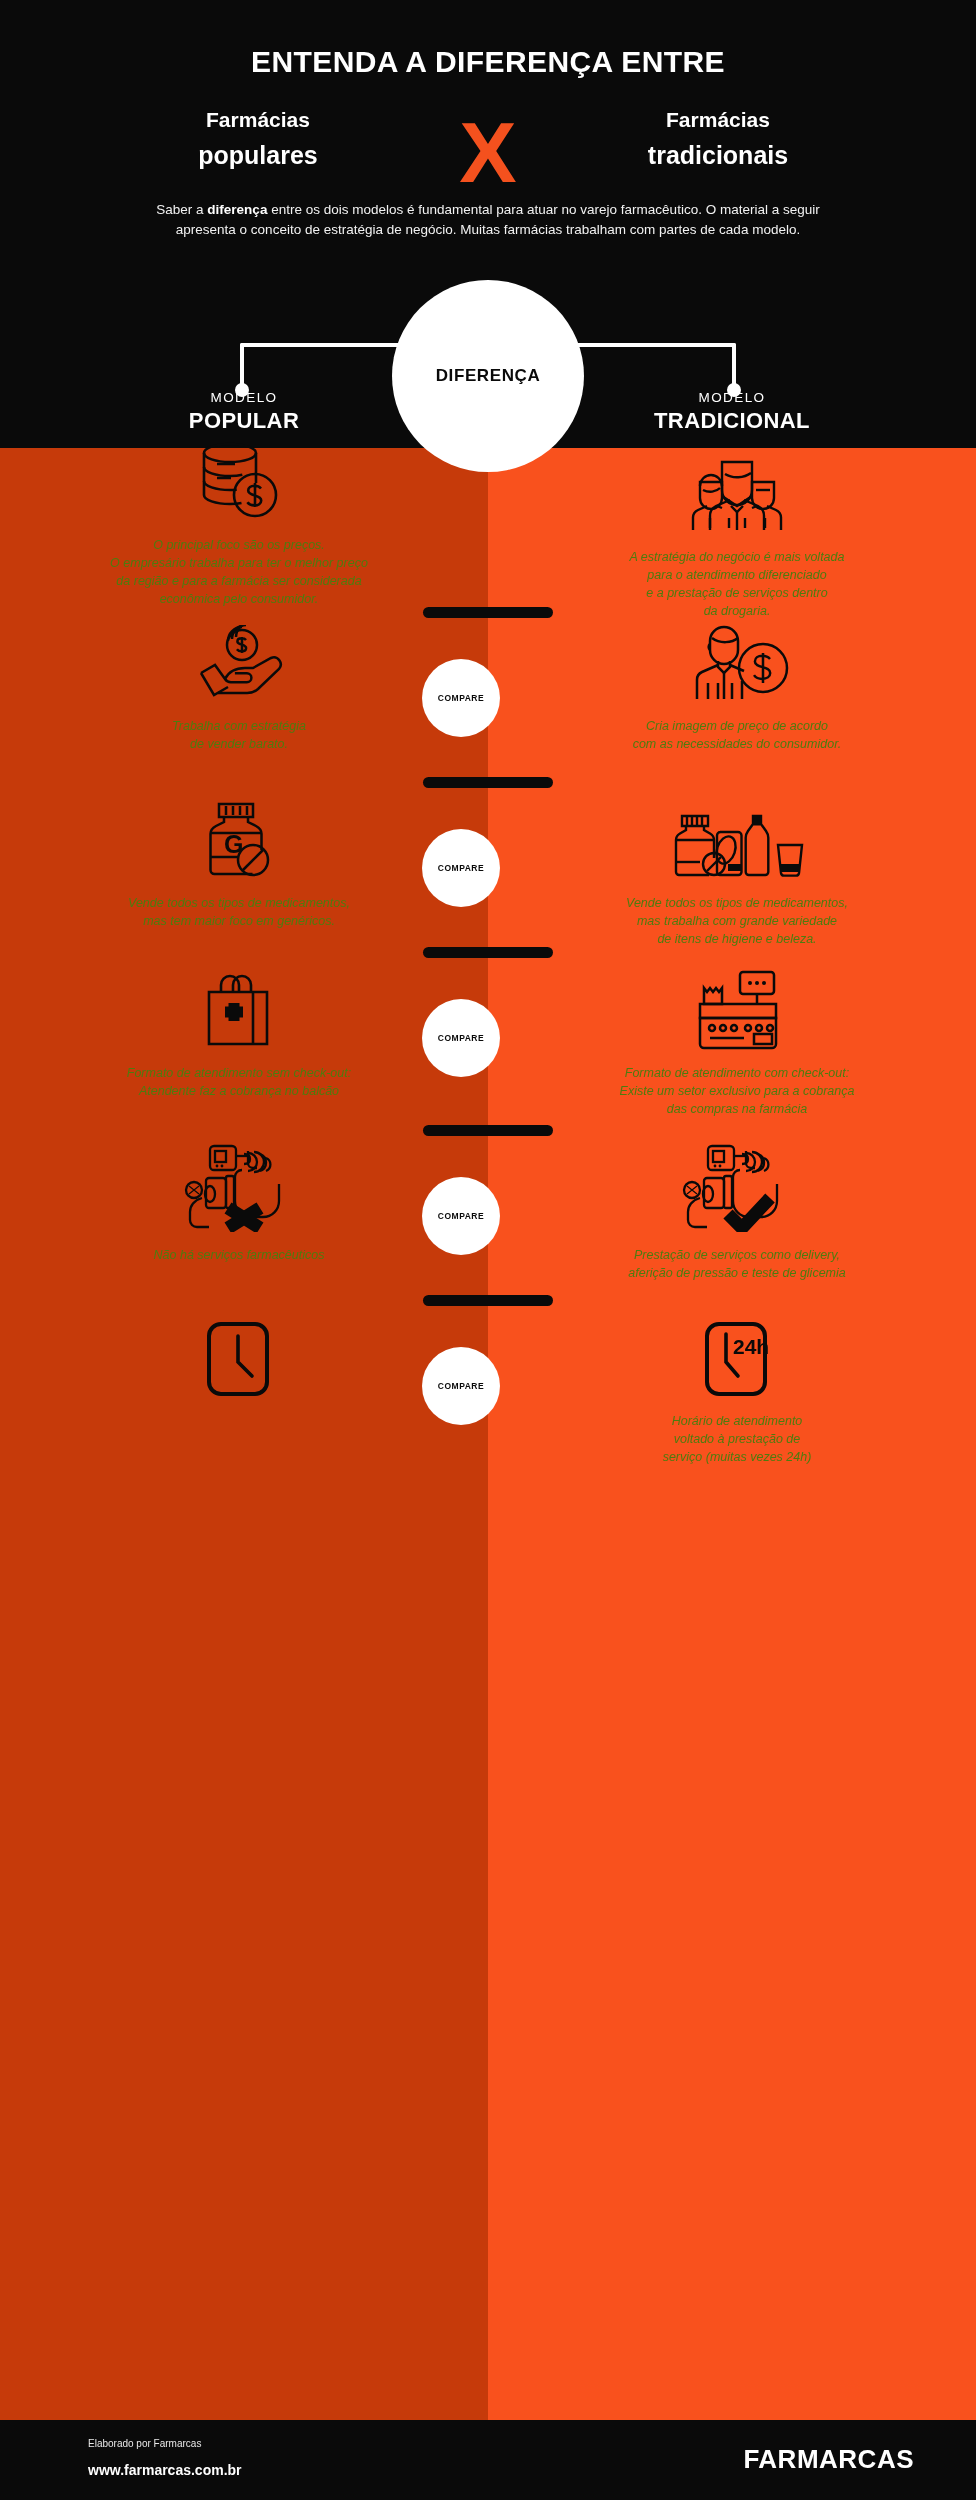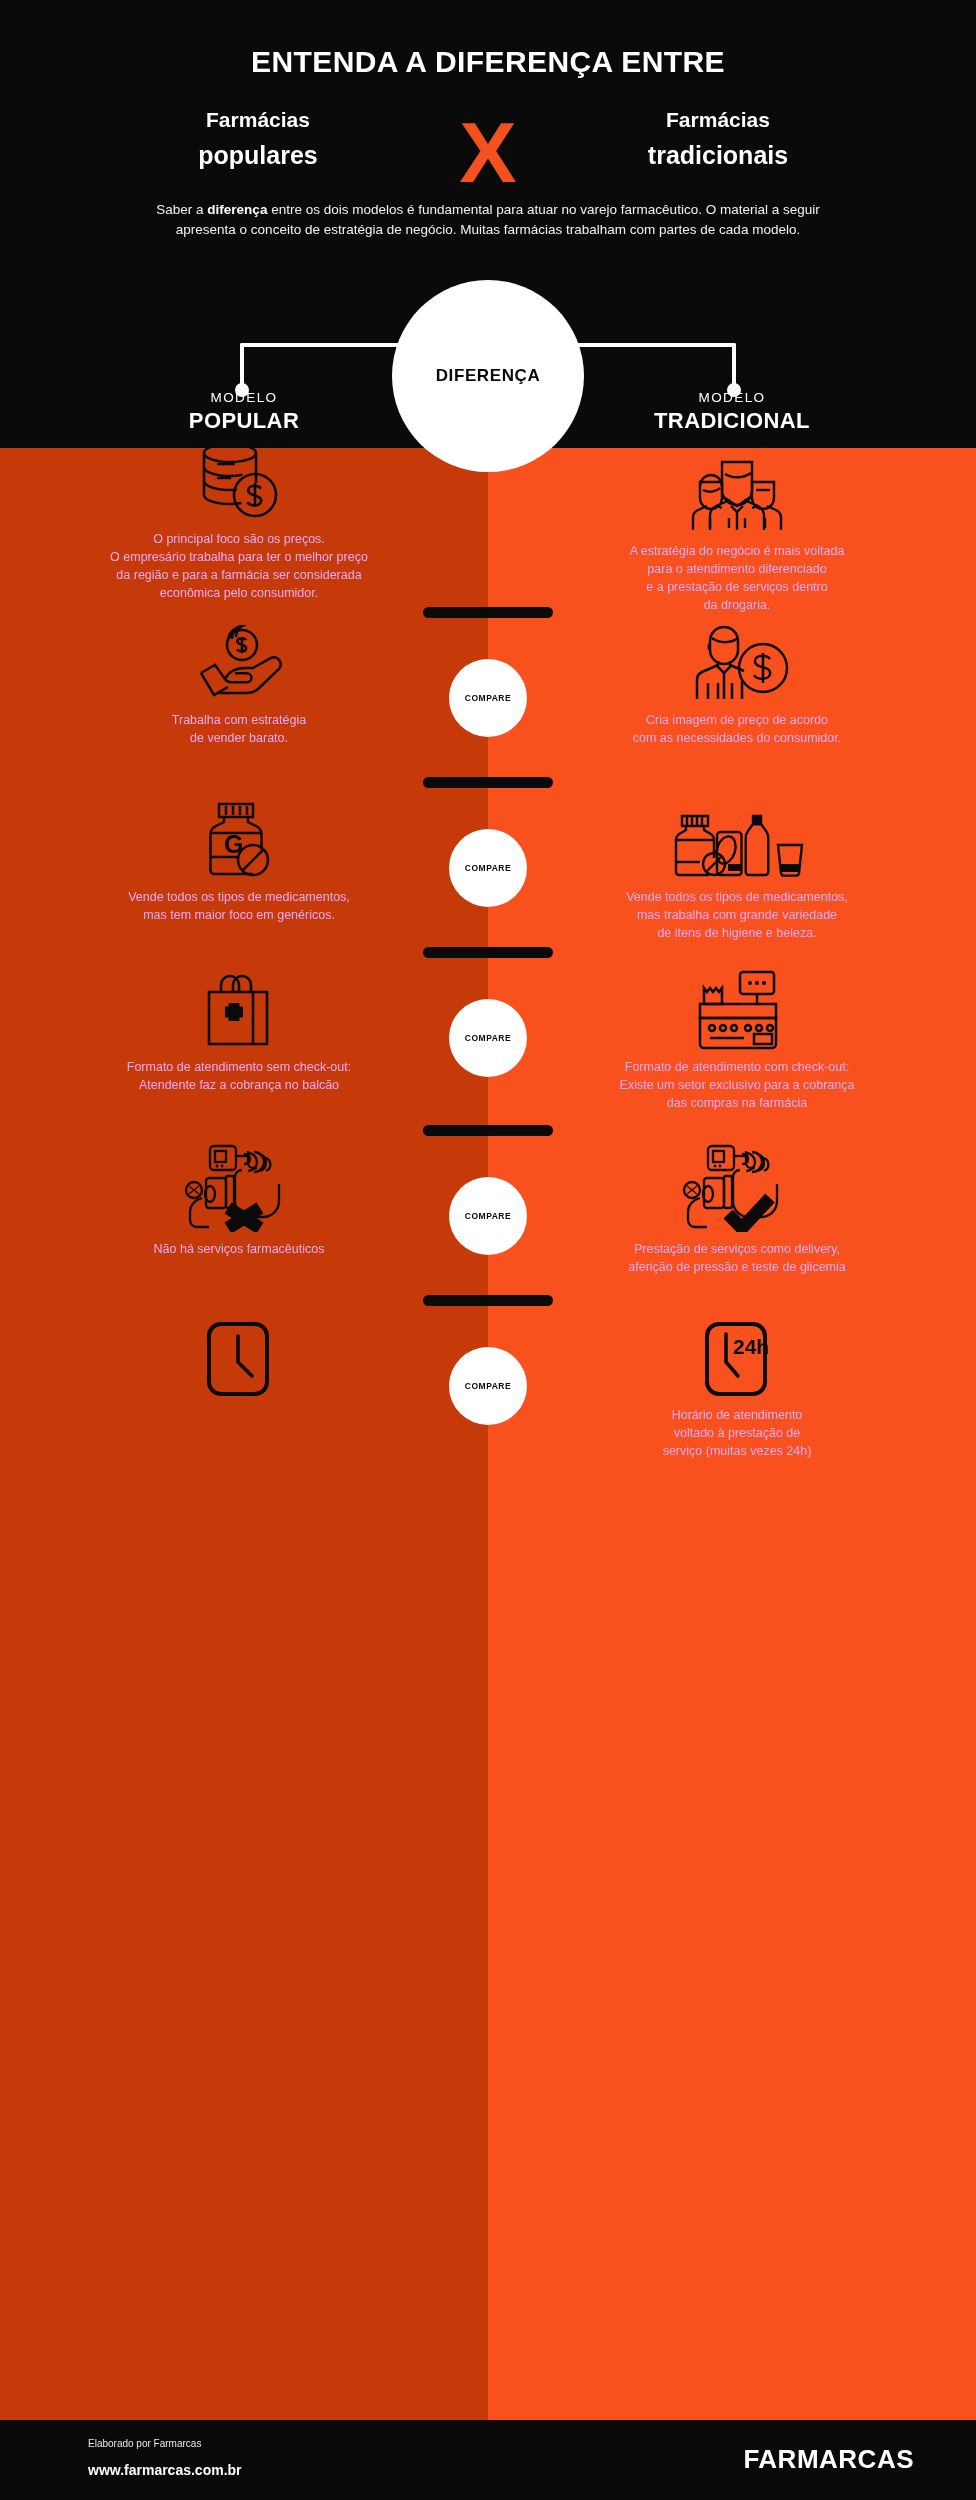--- a/index.html
+++ b/index.html
@@ -110,31 +110,31 @@
 
   
   .cell {
     position:absolute; width:430px; z-index:6;
     text-align:center; color:#ffffff;
   }
   .cell.left  { left:24px;  }
   .cell.right { left:522px; }
   .cell .icon { display:flex; align-items:flex-end; justify-content:center; }
   .cell .caption {
-    margin-top:8px; font-size:12.5px; line-height:18px; color:#f0abfc;
+    margin-top:14px; font-size:12.5px; line-height:18px; color:#4d7c0f;font-style:italic;
   }
 
   
   .sep-bar {
     position:absolute; left:423px; width:130px; height:11px;
     background:#0a0a0a; border-radius:6px; z-index:7;
   }
   
   .compare-badge {
-    position:absolute; left:449px; width:78px; height:78px;
+    position:absolute; left:422px; width:78px; height:78px;
     border-radius:50%; background:#ffffff; z-index:9;
     display:flex; align-items:center; justify-content:center;
   }
   .compare-badge span {
     color:#0a0a0a; font-size:8.5px; font-weight:bold; letter-spacing:0.5px;
   }
 
   
   .footer {
     position:absolute; left:0; top:2420px; width:976px; height:80px;

